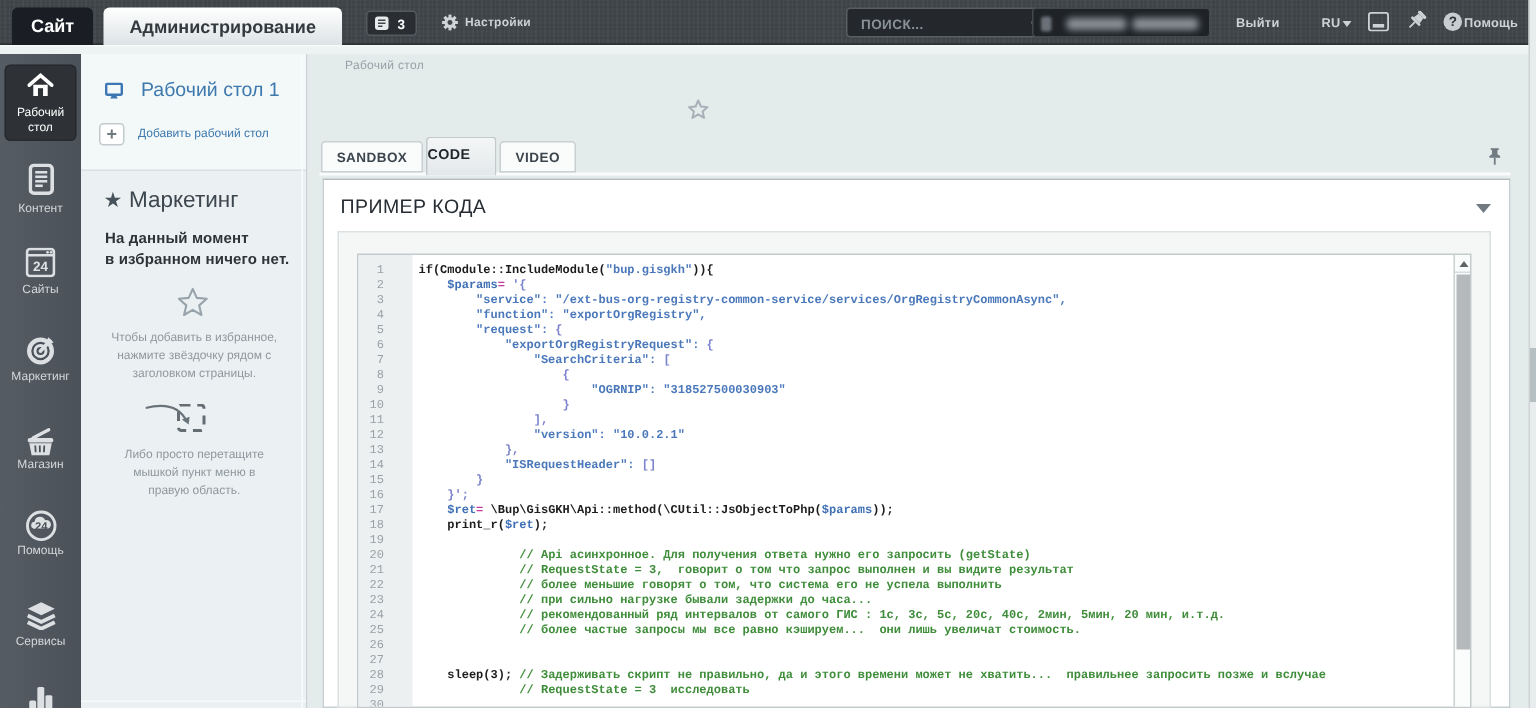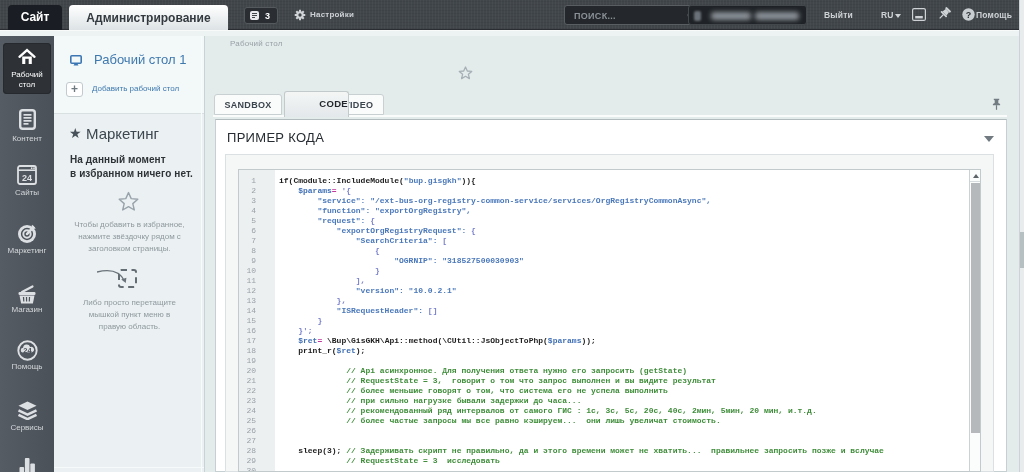--- a/index.html
+++ b/index.html
@@ -45,21 +45,21 @@
 #bigstar { position:absolute; left:63px; top:155px; }
 .gtxt { position:absolute; left:0px; width:151px; color:#8f989e; font-size:8px; line-height:12px; text-align:center; }
 #drag-ico { position:absolute; left:64px; top:233px; width:19px; height:19px; border:2px dashed #646d74; border-radius:3px; }
 
 
 #main { position:absolute; left:205px; top:36px; width:819px; height:436px; background:#e4ebeb; }
 #crumb { position:absolute; left:25px; top:3px; font-size:8px; color:#98a1a7; letter-spacing:.2px; }
 #title { position:absolute; left:9px; top:22px; font-size:20px; font-weight:bold; color:#212a33; }
 #title-star { position:absolute; left:253px; top:30px; }
 .ttab { position:absolute; top:58px; height:21px; background:#fafbfb; border:1px solid #c8d0d2; border-radius:3px 3px 0 0; font-size:9px; font-weight:bold; color:#3b454d; text-align:center; line-height:20px; letter-spacing:.3px; }
-#tab-code { position:absolute; left:79px; top:55px; width:65px; height:26px; background:linear-gradient(#f4f6f6,#e3e8ea); border:1px solid #c2cacc; border-bottom:none; border-radius:3px 3px 0 0; font-size:9.5px; font-weight:bold; color:#20262b; text-align:right; line-height:24px; letter-spacing:.3px; z-index:3; }
+#tab-code { position:absolute; left:79px; top:55px; width:47px; height:26px; background:linear-gradient(#f4f6f6,#e3e8ea); border:1px solid #c2cacc; border-bottom:none; border-radius:3px 3px 0 0; font-size:9.5px; font-weight:bold; color:#20262b; text-align:left; line-height:24px; letter-spacing:.3px; z-index:3; }
 #pin2 { position:absolute; left:787px; top:62px; }
 #panel { position:absolute; left:10px; top:83px; width:792px; height:353px; background:#fff; border:1px solid #c6cfd2; border-top:1px solid #b2bcbf; }
 #panel-h { position:absolute; left:11px; top:10px; font-size:13px; color:#262c31; letter-spacing:.3px; }
 #dd-arrow { position:absolute; left:768px; top:16px; width:0; height:0; border-left:5px solid transparent; border-right:5px solid transparent; border-top:6px solid #707a80; }
 #wrapper { position:absolute; left:9px; top:34px; width:769px; height:318px; background:#f5f7f7; border:1px solid #dbe1e2; }
 #codeblock { position:absolute; left:12px; top:14px; width:743px; height:303px; background:#fff; border:1px solid #c3cacc; overflow:hidden; }
 #gutter { position:absolute; left:0; top:0; width:36px; height:303px; background:#edf0f1; }
 #gutter pre { font-family:"Liberation Mono",monospace; font-size:8px; line-height:10px; color:#9aa2a8; text-align:right; padding:6px 19px 0 0; }
 #code { position:absolute; left:40px; top:0; }
 #code pre { font-family:"Liberation Mono",monospace; font-size:8px; font-weight:bold; line-height:10px; color:#1d1d1d; padding-top:6px; }

